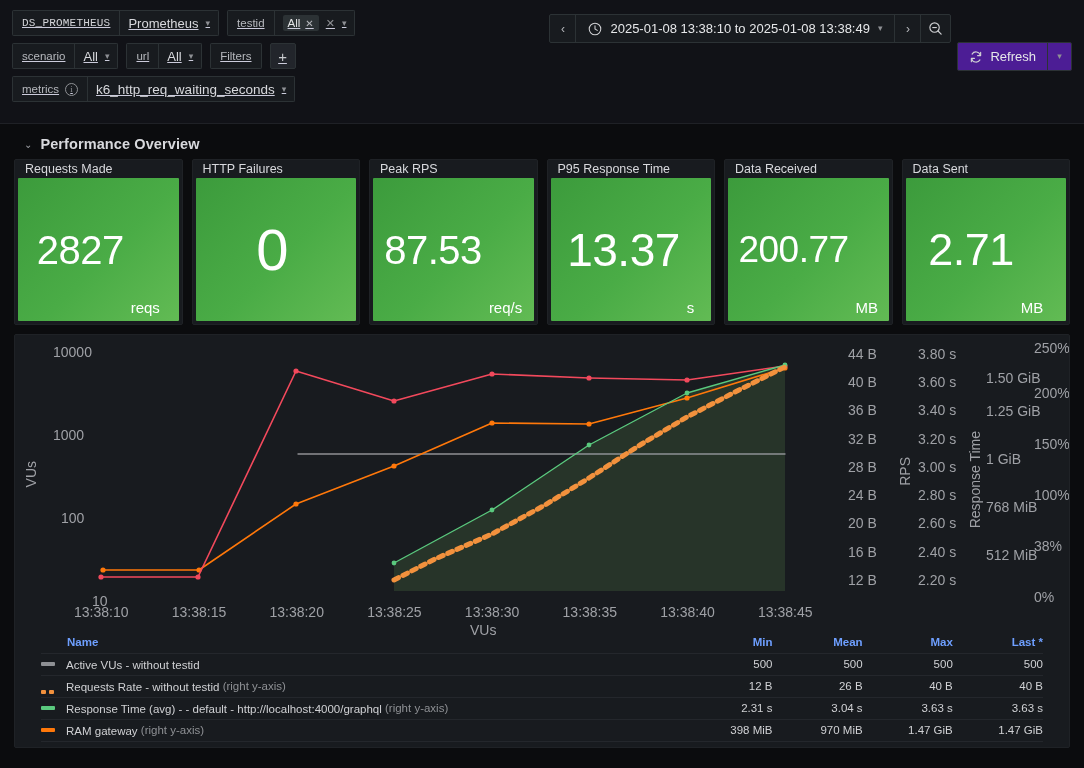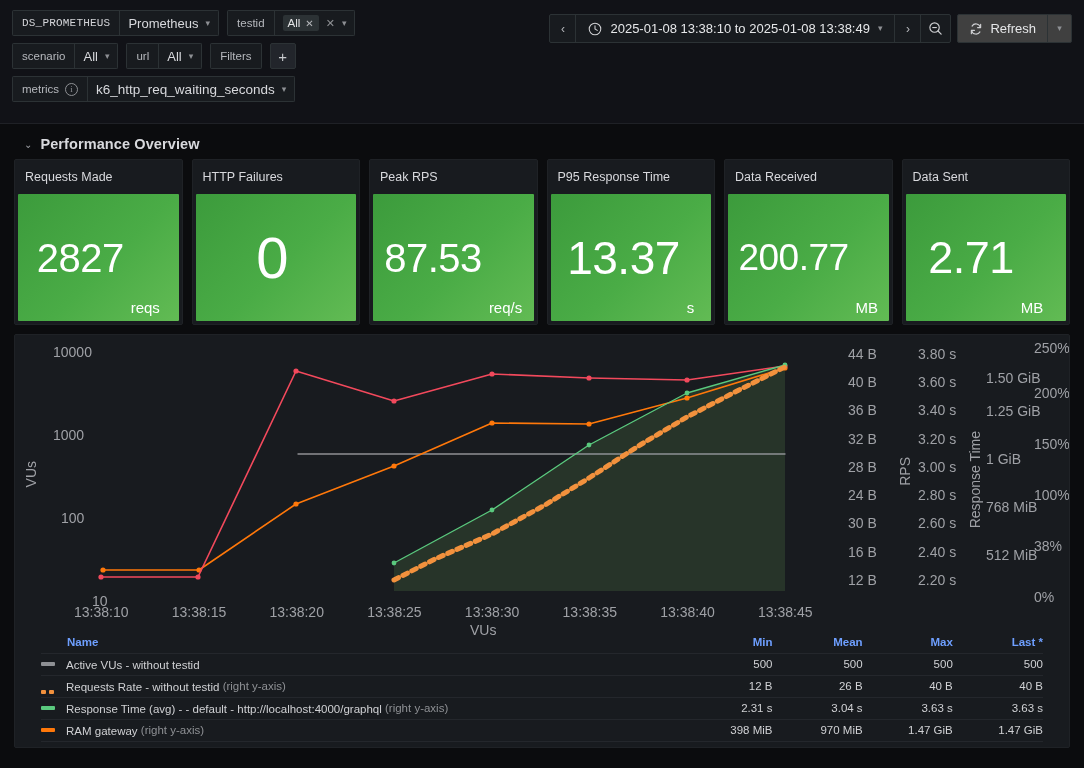--- a/index.html
+++ b/index.html
@@ -11,20 +11,21 @@
     overflow: hidden;
   }
 
   
   .topbar {
     position: relative;
     width: 1084px; height: 124px;
     background: #111217;
     border-bottom: 1px solid #1f2126;
     padding: 10px 5px 0 12px;
+    text-decoration: underline;
   }
   .varrow { display: flex; align-items: center; gap: 8px; margin-bottom: 7px; }
 
   .pill { display: flex; align-items: stretch; border-radius: 2px; overflow: hidden; height: 26px; }
   .pill-label {
     display: flex; align-items: center;
     background: #181b1f;
     border: 1px solid #2c3235;
     padding: 0 9px;
     font-size: 11.5px; color: #b6b8bd;
@@ -62,41 +63,41 @@
   }
 
   
   .timecluster { position: absolute; right: 12px; top: 14px; display: flex; gap: 6px; align-items: stretch; }
   .tgroup { display: flex; align-items: stretch; background: #181b1f; border: 1px solid #2c3235; border-radius: 2px; height: 29px; }
   .tgroup > div { display: flex; align-items: center; justify-content: center; }
   .tarrow { width: 26px; font-size: 12px; color: #b5b7bb; border-right: 1px solid #2c3235; }
   .tarrow.r { border-right: none; border-left: 1px solid #2c3235; }
   .trange { gap: 8px; padding: 0 12px; font-size: 13px; color: #e6e7e9; white-space: nowrap; }
   .tzoom { width: 30px; border-left: 1px solid #2c3235; }
-  .refreshgrp { display: flex; align-items: stretch; background: #404040; border: 1px solid #2c3235; border-radius: 2px; height: 29px; }
+  .refreshgrp { display: flex; align-items: stretch; background: #4c1d95; border: 1px solid #2c3235; border-radius: 2px; height: 29px; margin-top: 28px; }
   .refreshbtn { display: flex; align-items: center; gap: 7px; padding: 0 11px; font-size: 13px; color: #e6e7e9; }
   .refreshchev { display: flex; align-items: center; justify-content: center; width: 24px; border-left: 1px solid #2c3235; }
   svg { display: block; }
 
   
   .rowhdr { display: flex; align-items: center; gap: 8px; height: 30px; padding: 0 24px; margin-top: 5px; }
   .rowhdr .rchev { font-size: 10px; color: #9fa1a6; }
   .rowhdr .rtitle { font-size: 14.5px; font-weight: 600; color: #d8d9dd; letter-spacing: .1px; }
 
   
   .statrow { display: flex; gap: 9px; padding: 0 14px; }
   .stat {
     flex: 1; height: 166px;
     background: #181b1f;
     border: 1px solid #1f2226;
     border-radius: 2px;
     display: flex; flex-direction: column;
     overflow: hidden;
   }
-  .stat-title { height: 34px; display: flex; align-items: center; padding: 0 10px; font-size: 12.5px; color: #d8d9dd; text-align: right; }
+  .stat-title { height: 18px; display: flex; align-items: center; padding: 0 10px; font-size: 12.5px; color: #d8d9dd; text-align: right; }
   .stat-body {
     flex: 1; margin: 0 3px 3px 3px; border-radius: 1px;
     background: linear-gradient(135deg, #3c9b3c 0%, #4aac46 55%, #62bb54 100%);
     display: flex; align-items: center; justify-content: center;
     gap: 7px;
   }
   .stat-num { font-size: 40px; font-weight: 400; color: #ffffff; line-height: 1; letter-spacing: -.5px; }
   .stat-unit { font-size: 15px; color: #ffffff; font-weight: 500; align-self: flex-end; padding-bottom: 5px; }
 
   
@@ -328,21 +329,21 @@
   </div>
 
   <div id="axlabels">
       <div class="axtxt" style="left: 52px; top: 258px; margin-left: 25px;">10</div>
       <div class="axtxt" style="left: 46px; top: 175px;">100</div>
       <div class="axtxt" style="left: 38px; top: 92px;">1000</div>
       <div class="axtxt" style="left: 38px; top: 9px;">10000</div>
       <div class="axtxt" style="left: 8px; top: 126px; writing-mode: vertical-rl; transform: rotate(180deg);">VUs</div>
       <div class="axtxt" style="left: 833px; top: 237px;">12 B</div>
       <div class="axtxt" style="left: 833px; top: 208.7px;">16 B</div>
-      <div class="axtxt" style="left: 833px; top: 180.4px;">30 B</div>
+      <div class="axtxt" style="left: 833px; top: 180.4px;">20 B</div>
       <div class="axtxt" style="left: 833px; top: 152.1px;">24 B</div>
       <div class="axtxt" style="left: 833px; top: 123.8px;">28 B</div>
       <div class="axtxt" style="left: 833px; top: 95.5px;">32 B</div>
       <div class="axtxt" style="left: 833px; top: 67.2px;">36 B</div>
       <div class="axtxt" style="left: 833px; top: 38.9px;">40 B</div>
       <div class="axtxt" style="left: 833px; top: 10.6px;">44 B</div>
       <div class="axtxt" style="left: 882px; top: 122px; writing-mode: vertical-rl; transform: rotate(180deg);">RPS</div>
       <div class="axtxt" style="left: 903px; top: 237px;">2.20 s</div>
       <div class="axtxt" style="left: 903px; top: 208.7px;">2.40 s</div>
       <div class="axtxt" style="left: 903px; top: 180.4px;">2.60 s</div>

